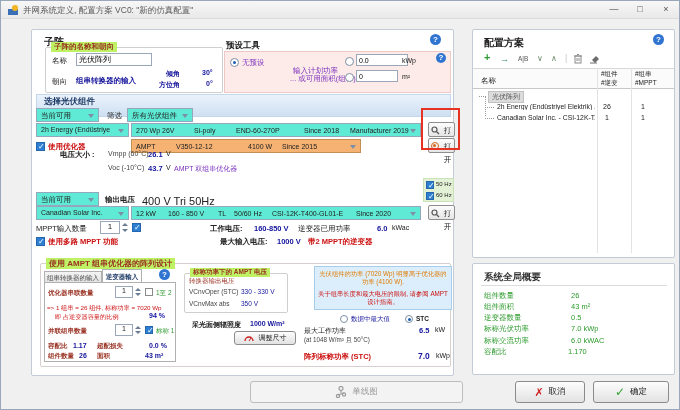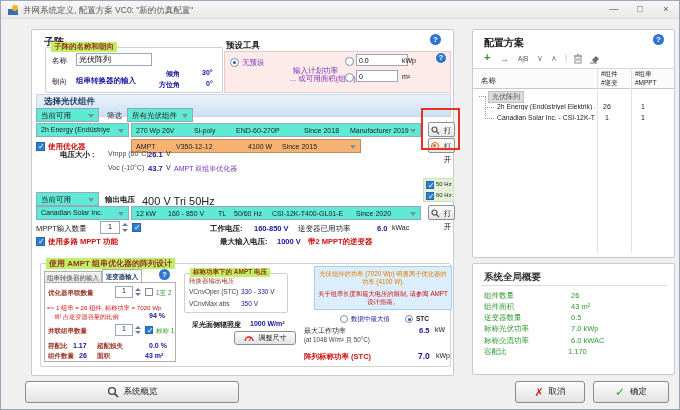--- a/index.html
+++ b/index.html
@@ -338,26 +338,29 @@
     <span class="lbl greentxt" style="left:11px;top:49px;font-size:7.5px;">逆变器数量</span>
     <span class="lbl greentxt" style="left:98px;top:49px;font-size:7.5px;">0.5</span>
     <span class="lbl greentxt" style="left:11px;top:60px;font-size:7.5px;">标称光伏功率</span>
     <span class="lbl greentxt" style="left:98px;top:60px;font-size:7.5px;">7.0 kWp</span>
     <span class="lbl greentxt" style="left:11px;top:72px;font-size:7.5px;">标称交流功率</span>
     <span class="lbl greentxt" style="left:98px;top:72px;font-size:7.5px;">6.0 kWAC</span>
     <span class="lbl greentxt" style="left:11px;top:83px;font-size:7.5px;">容配比</span>
     <span class="lbl greentxt" style="left:95px;top:83px;font-size:7.5px;">1.170</span>
   </div>
 
-  <div class="footer-btn" style="left:24px;width:214px;">
+  <div class="footer-btn disabled" style="left:249px;width:213px;">
     <svg width="12" height="12">
-        <circle cx="5" cy="5" r="3.4" fill="none" stroke="#444" stroke-width="1.4"></circle>
-        <line x1="7.6" y1="7.6" x2="11" y2="11" stroke="#444" stroke-width="1.6"></line>
+        <circle cx="6" cy="2.5" r="2" fill="none" stroke="#9a9a9a" stroke-width="1.2"></circle>
+        <line x1="6" y1="4.5" x2="6" y2="7" stroke="#9a9a9a" stroke-width="1.2"></line>
+        <line x1="3" y1="9" x2="9" y2="7" stroke="#9a9a9a" stroke-width="1.2"></line>
+        <circle cx="3" cy="10" r="1.6" fill="none" stroke="#9a9a9a" stroke-width="1.2"></circle>
+        <circle cx="9" cy="8.5" r="1.6" fill="none" stroke="#9a9a9a" stroke-width="1.2"></circle>
       </svg>
-    <span>系统概览</span>
+    <span>单线图</span>
   </div>
   <div class="footer-btn" style="left:514px;width:70px;">
     <span style="color:#d11a1a;font-weight:bold;font-size:11px;">✗</span>
     <span>取消</span>
   </div>
   <div class="footer-btn" style="left:592px;width:76px;">
     <span style="color:#2ca02c;font-weight:bold;font-size:12px;">✓</span>
     <span>确定</span>
   </div>
 

